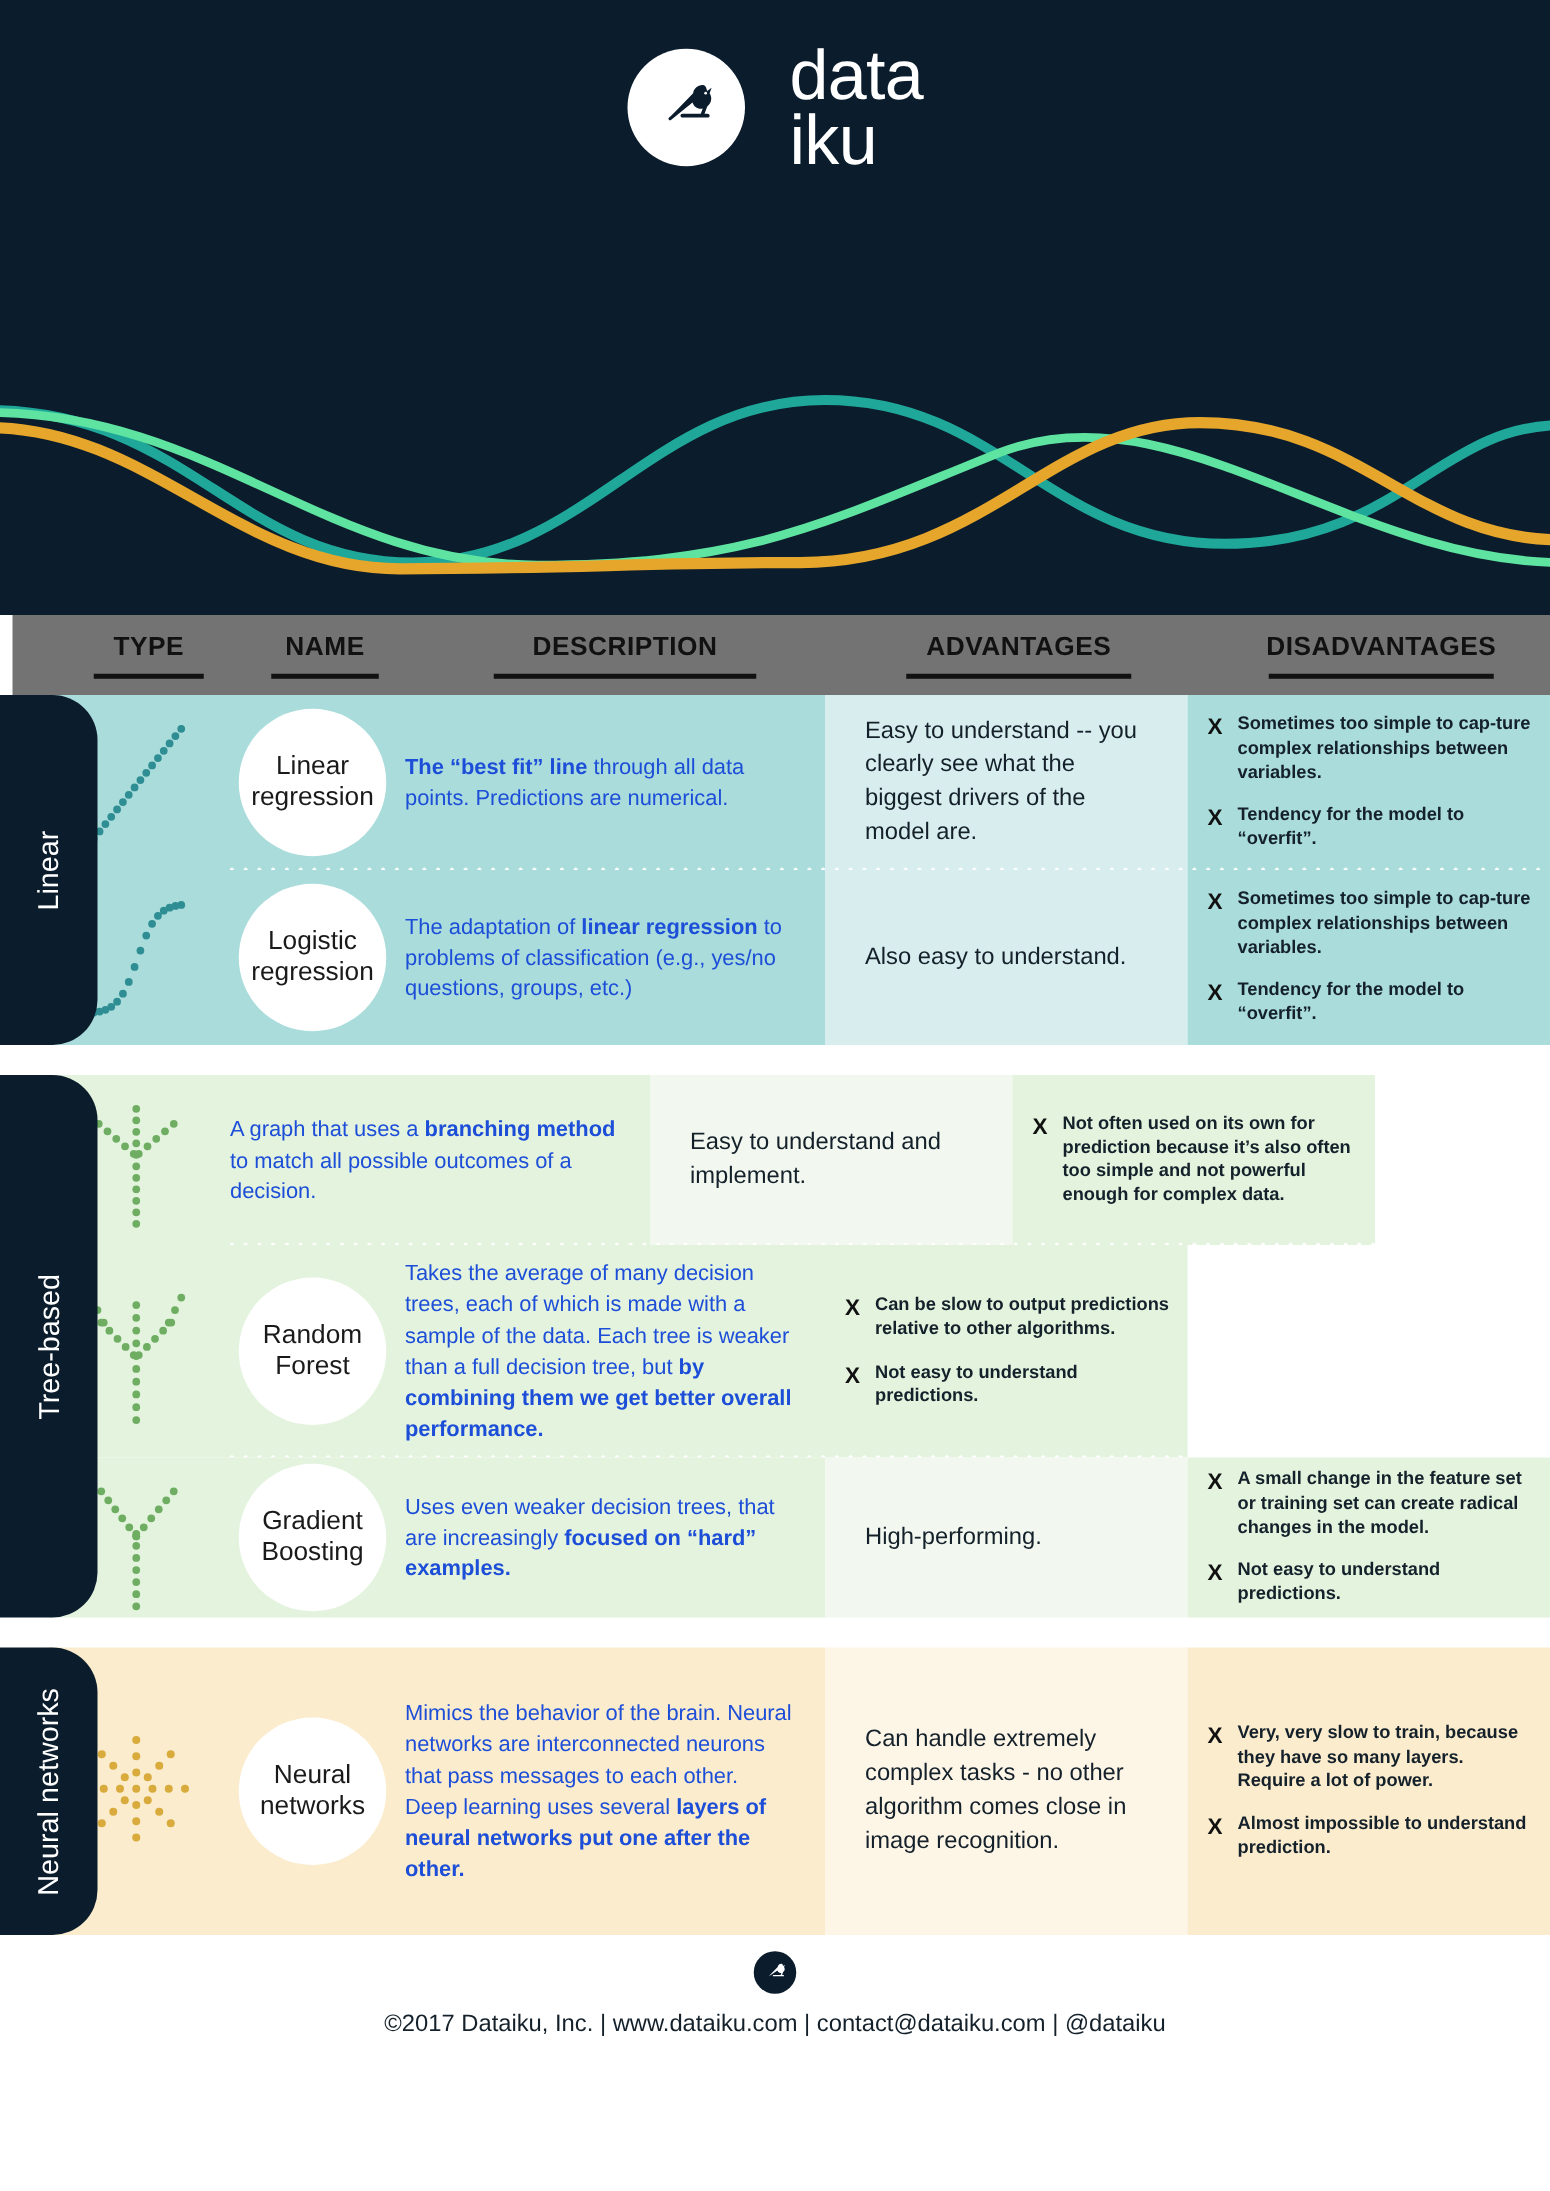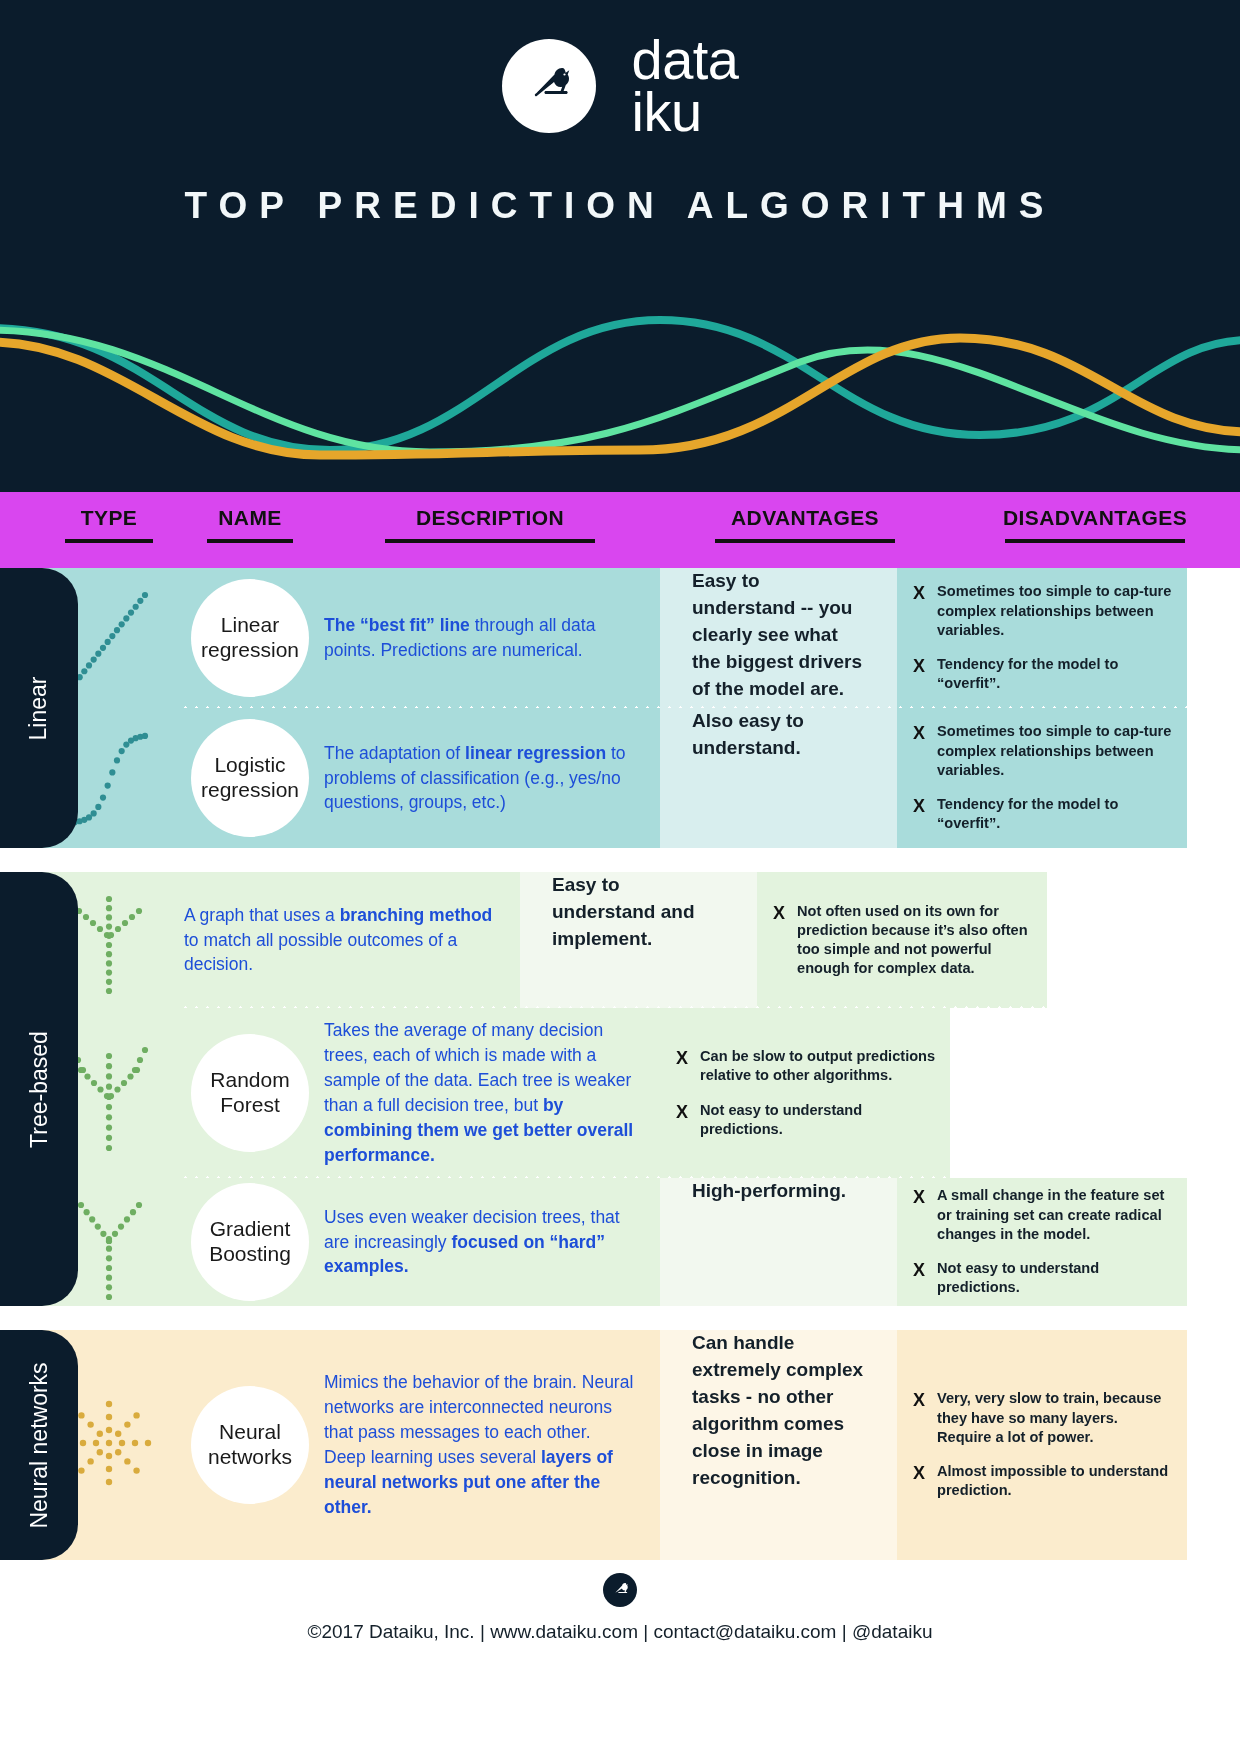--- a/index.html
+++ b/index.html
@@ -43,22 +43,23 @@
     font-size: 37px;
     font-weight: 700;
     letter-spacing: 12px;
     margin-top: 48px;
   }
   .waves { position: absolute; left: 0; top: 300px; width: 1240px; height: 192px; }
 
   
   .colheads {
     position: relative;
-    height: 76px;
-    background: #d946ef;
+    height: 64px;
+    background: #737373;
+    margin-left: 10px;
   }
   .colhead {
     position: absolute;
     top: 14px;
     text-align: center;
     font-size: 21px;
     font-weight: 700;
     color: #111111;
     letter-spacing: 0.4px;
     font-stretch: condensed;
@@ -87,21 +88,21 @@
     transform: rotate(-90deg);
     white-space: nowrap;
     font-weight: 400;
   }
 
   .row { display: flex; position: relative; }
   .cell { position: relative; }
   .c-type { width: 142px; flex: none; display:flex; align-items:center; justify-content:center; }
   .c-name { width: 140px; flex: none; display:flex; align-items:center; justify-content:center; }
   .c-desc { width: 340px; flex: none; padding: 0 26px 0 4px; display:flex; align-items:center; }
-  .c-adv  { width: 237px; flex: none; padding: 0 30px 0 32px; display:flex; align-items:flex-start;font-weight:bold; }
+  .c-adv  { width: 290px; flex: none; padding: 0 30px 0 32px; display:flex; align-items:center; }
   .c-dis  { width: 290px; flex: none; padding: 0 14px 0 16px; display:flex; align-items:center; }
 
   .bubble {
     width: 118px; height: 118px;
     border-radius: 50%;
     background: #ffffff;
     display: flex; align-items: center; justify-content: center;
     text-align: center;
     font-size: 21px;
     color: #1a1a1a;
@@ -166,21 +167,20 @@
         <circle cx="46.5" cy="19.5" r="1.1" fill="#ffffff"></circle>
         <path d="M18 40 L34 27" stroke="#0b1c2c" stroke-width="2.4" stroke-linecap="round" fill="none"></path>
       </svg>
     </div>
     <div>
       <div class="logo-word">data</div>
       <div class="logo-word">iku</div>
     </div>
   </div>
 
-  <div class="title">TOP PREDICTION ALGORITHMS</div>
 
   <svg class="waves" viewBox="0 0 1240 192" preserveAspectRatio="none">
     <path d="M-10,28 C150,28 190,150 330,150 C470,150 520,20 660,20 C800,20 840,135 980,135 C1120,135 1150,40 1250,40" stroke="#1fa89a" stroke-width="8" fill="none" stroke-linecap="round"></path>
     <path d="M-10,30 C170,30 260,152 430,152 C600,152 660,118 800,62 C940,8 1080,150 1250,150" stroke="#5fe3a1" stroke-width="7" fill="none" stroke-linecap="round"></path>
     <path d="M-10,42 C120,42 190,155 320,155 C450,155 520,150 640,150 C790,150 840,38 960,38 C1090,38 1130,132 1250,132" stroke="#e6a62b" stroke-width="9" fill="none" stroke-linecap="round"></path>
   </svg>
 </div>
 
 <div class="colheads">
   <div class="colhead" style="left:38px;  width:142px;">

